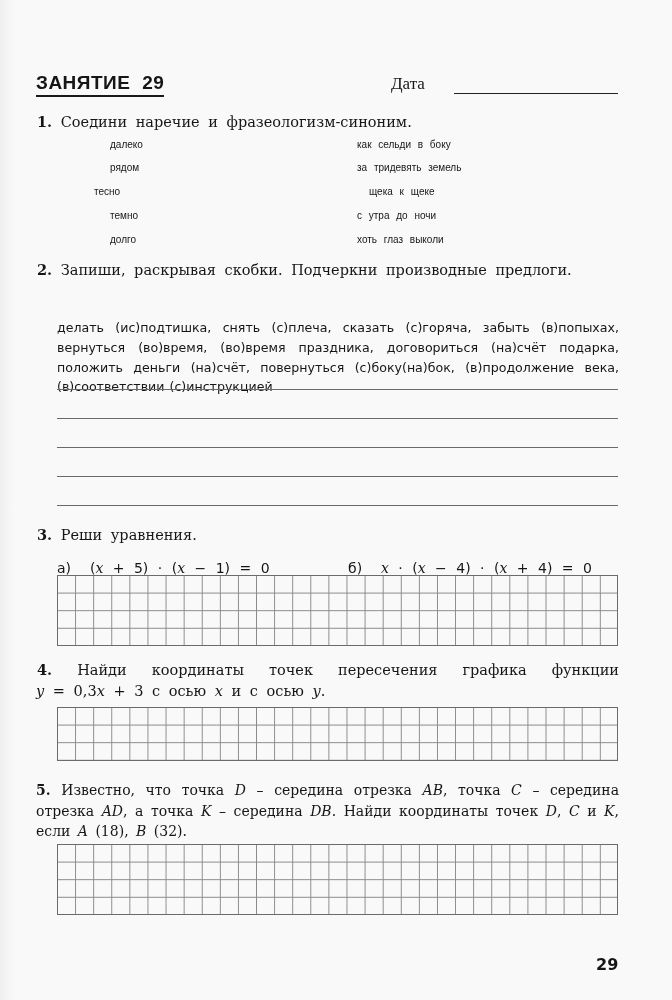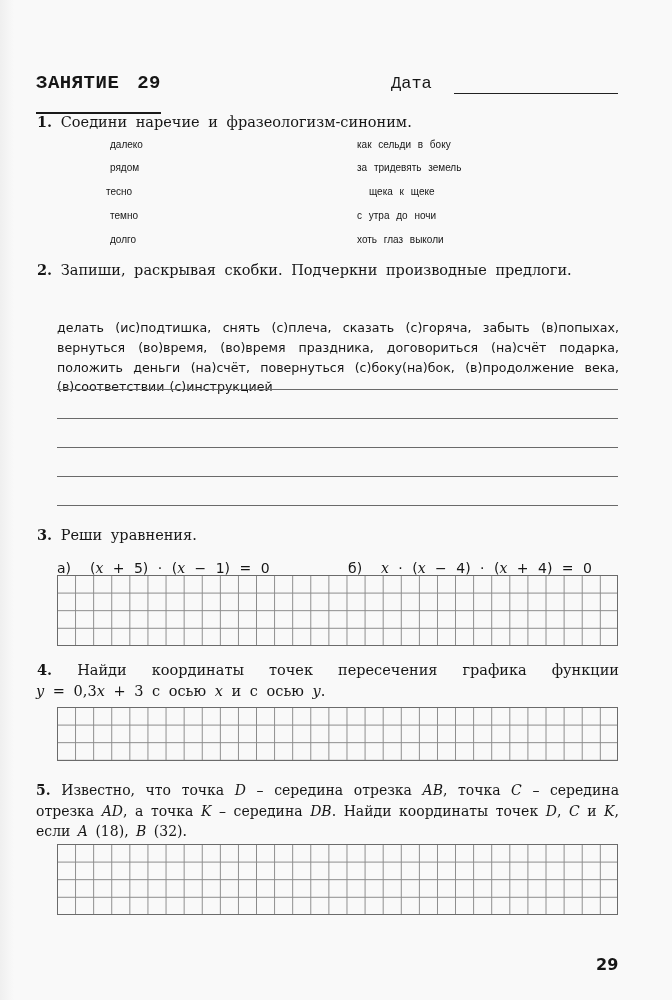--- a/index.html
+++ b/index.html
@@ -4,25 +4,25 @@
 <style>
   html, body { margin:0; padding:0; }
   body {
     width:672px; height:1000px; position:relative; overflow:hidden;
     background:#f9f9f9; color:#161616;
   }
   .edge { position:absolute; left:0; top:0; width:14px; height:1000px;
     background:linear-gradient(to right,#efefef,#f9f9f9); }
   .abs { position:absolute; white-space:nowrap; }
   .title {
-    left:36px; top:72px; font-family:Liberation Mono, monospace;
+    left:36px; top:72px; font-family:Liberation Sans, sans-serif;
     font-weight:bold; font-size:19px; letter-spacing:0.5px; word-spacing:6px;
-    border-bottom:2px solid #1a1a1a; padding-bottom:18px; line-height:22px;
+    border-bottom:2px solid #1a1a1a; padding-bottom:1px; line-height:22px;
   }
-  .date-label { left:391px; top:74px; font-family:Liberation Mono, monospace; font-size:17px; line-height:20px; }
+  .date-label { left:391px; top:74px; font-family:Liberation Serif, serif; font-size:17px; line-height:20px; }
   .date-line { position:absolute; left:454px; top:93px; width:164px; height:1px; background:#222; }
   .task-head { font-family:"DejaVu Serif","Liberation Serif",serif; font-size:14.5px; line-height:16px; word-spacing:4px; }
   .task-head .num { font-weight:bold; }
   .word { font-family:Liberation Sans, sans-serif; font-size:10px; line-height:18px; word-spacing:4px; }
   .para { position:absolute; left:57px; width:562px; font-family:"DejaVu Sans","Liberation Sans",sans-serif;
     font-size:12.6px; line-height:19.8px; text-align:justify; text-align-last:left; word-spacing:1px; }
   .para-serif { position:absolute; left:36px; width:583px; font-family:"DejaVu Serif","Liberation Serif",serif;
     font-size:14px; line-height:20.5px; text-align:justify; word-spacing:3px; }
   .para-serif .num { font-weight:bold; }
   .write-line { position:absolute; left:57px; width:561px; height:1px; background:#6a6a6a; }
@@ -47,21 +47,21 @@
 <div class="abs title">ЗАНЯТИЕ  29</div>
 <div class="abs date-label">Дата</div>
 <div class="date-line"></div>
 
 <div class="abs task-head" style="left:37px; top:114px;">
   <span class="num">1.</span>
   <span>Соедини  наречие  и  фразеологизм-синоним.</span>
 </div>
 <div class="abs word" style="left:110px; top:136px;">далеко</div>
 <div class="abs word" style="left:110px; top:159px;">рядом</div>
-<div class="abs word" style="left:106px; top:183px;text-align:center;">тесно</div>
+<div class="abs word" style="left:94px; top:183px;text-align:center;">тесно</div>
 <div class="abs word" style="left:110px; top:207px;">темно</div>
 <div class="abs word" style="left:110px; top:231px;">долго</div>
 <div class="abs word" style="left:357px; top:136px;">как  сельди  в  боку</div>
 <div class="abs word" style="left:357px; top:159px;">за  тридевять  земель</div>
 <div class="abs word" style="left:357px; top:183px;margin-left:12px;">щека  к  щеке</div>
 <div class="abs word" style="left:357px; top:207px;">с  утра  до  ночи</div>
 <div class="abs word" style="left:357px; top:231px;">хоть  глаз  выколи</div>
 
 <div class="abs task-head" style="left:37px; top:262px;">
   <span class="num">2.</span>

